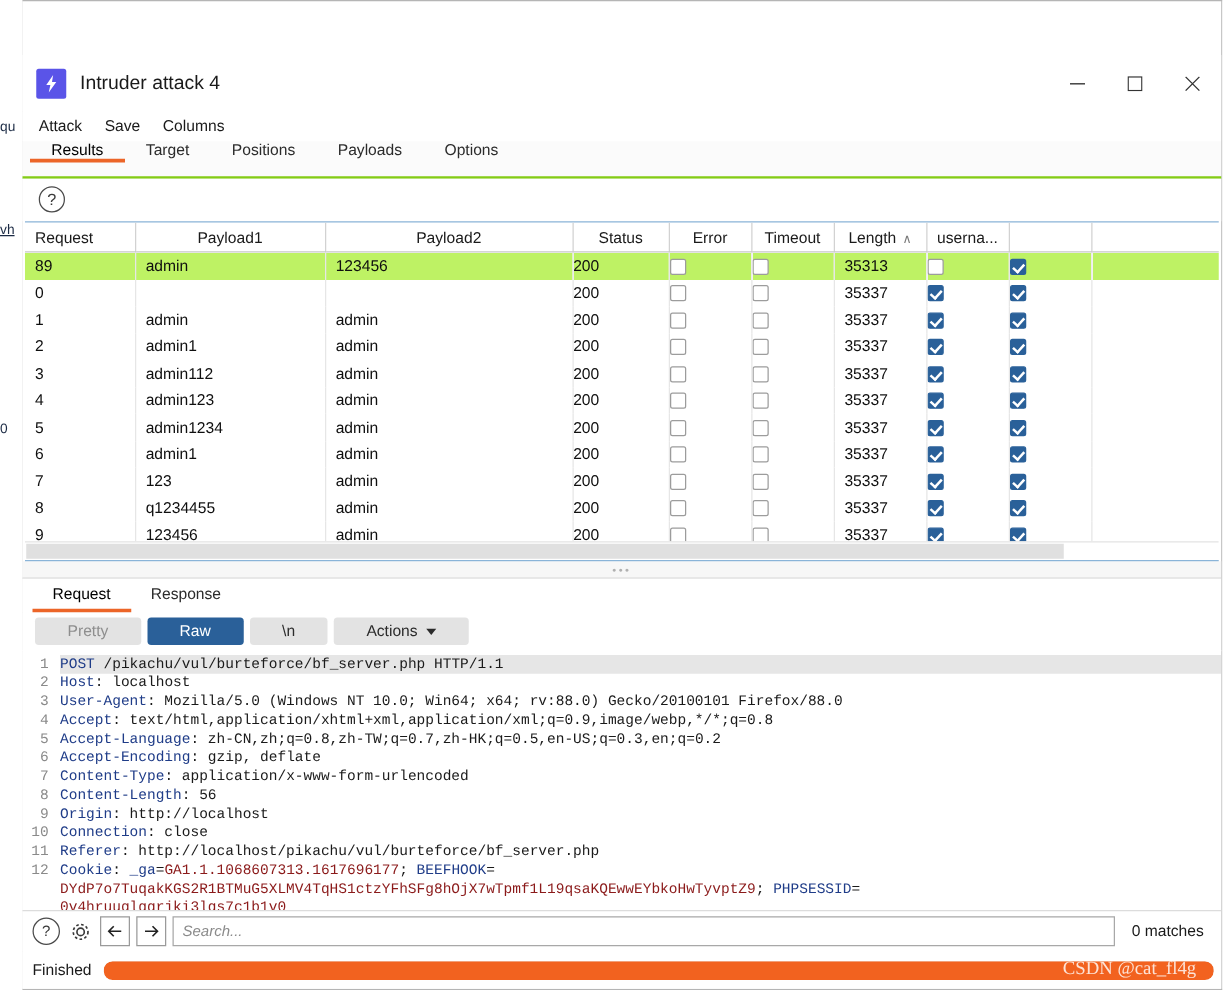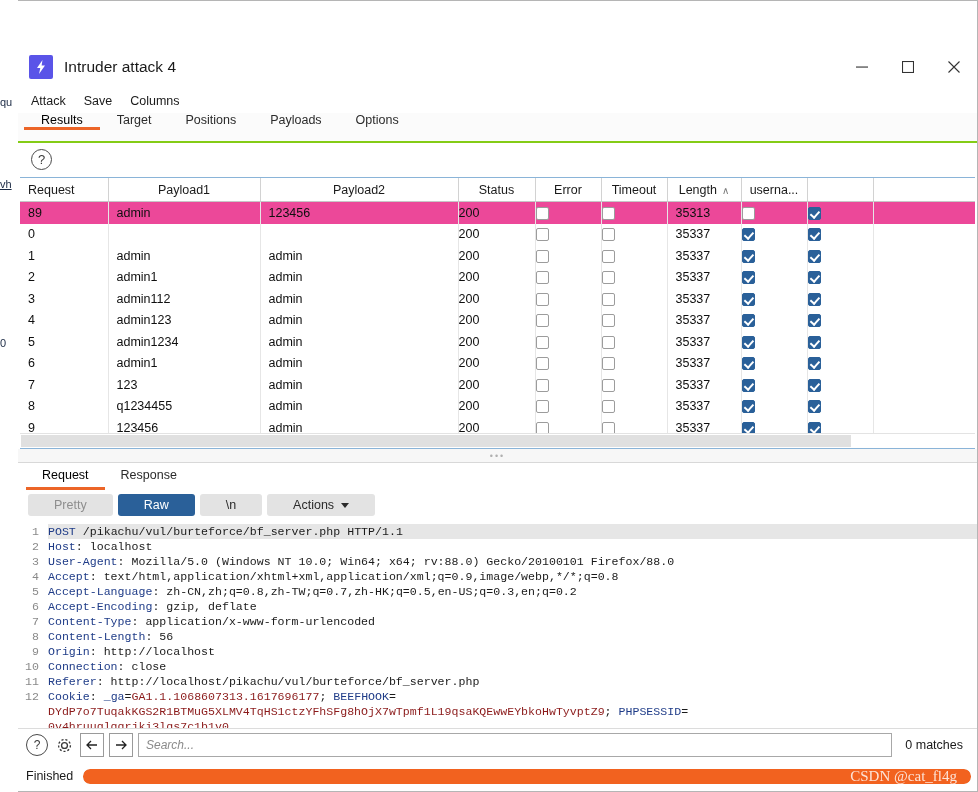--- a/index.html
+++ b/index.html
@@ -155,21 +155,21 @@
   table.results td {
     height: 21.5px;
     padding: 0;
     border-right: 1px solid #e6e6e6;
     color: #0f0f0f;
     white-space: nowrap; overflow: hidden;
     vertical-align: middle;
   }
   table.results td.txt { padding-left: 8px; }
   table.results td.ctr { text-align: left; }
-  tr.row-selected td { background: #ec4899; }
+  tr.row-selected td { background: #bef264; }
   .sortcaret {
     display: inline-block;
     margin-left: 5px;
     color: #7a7a7a;
     font-size: 10px;
   }
   
   .cb {
     display: inline-block;
     width: 13px; height: 13px;

